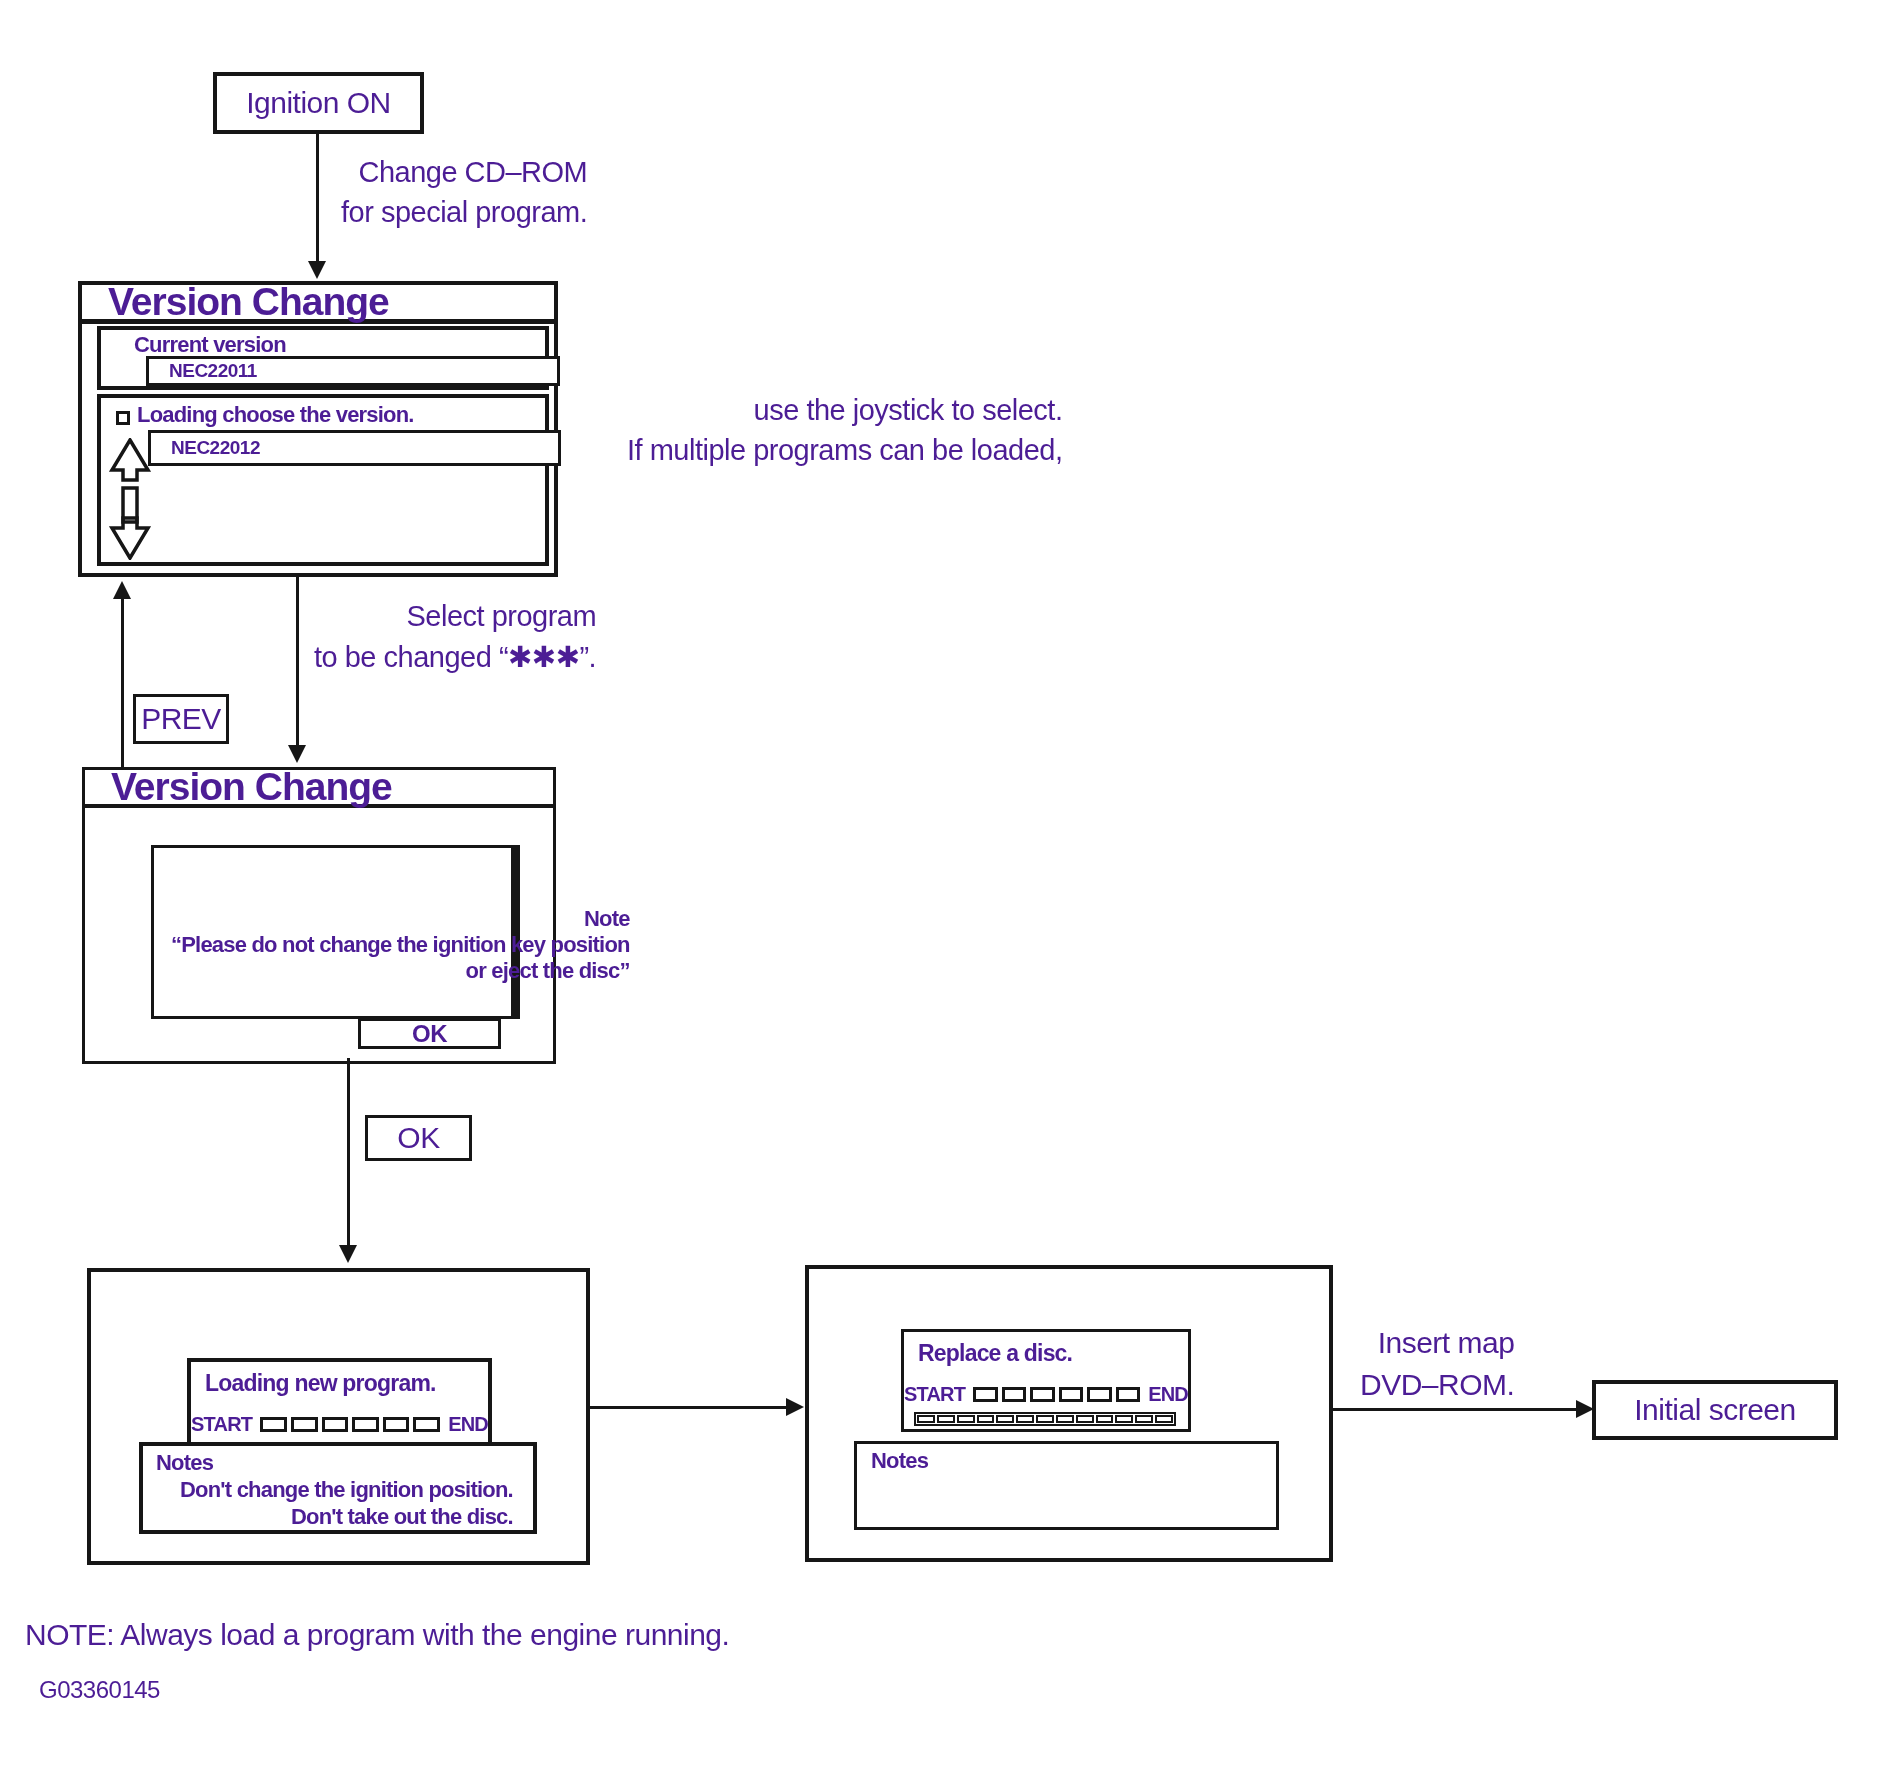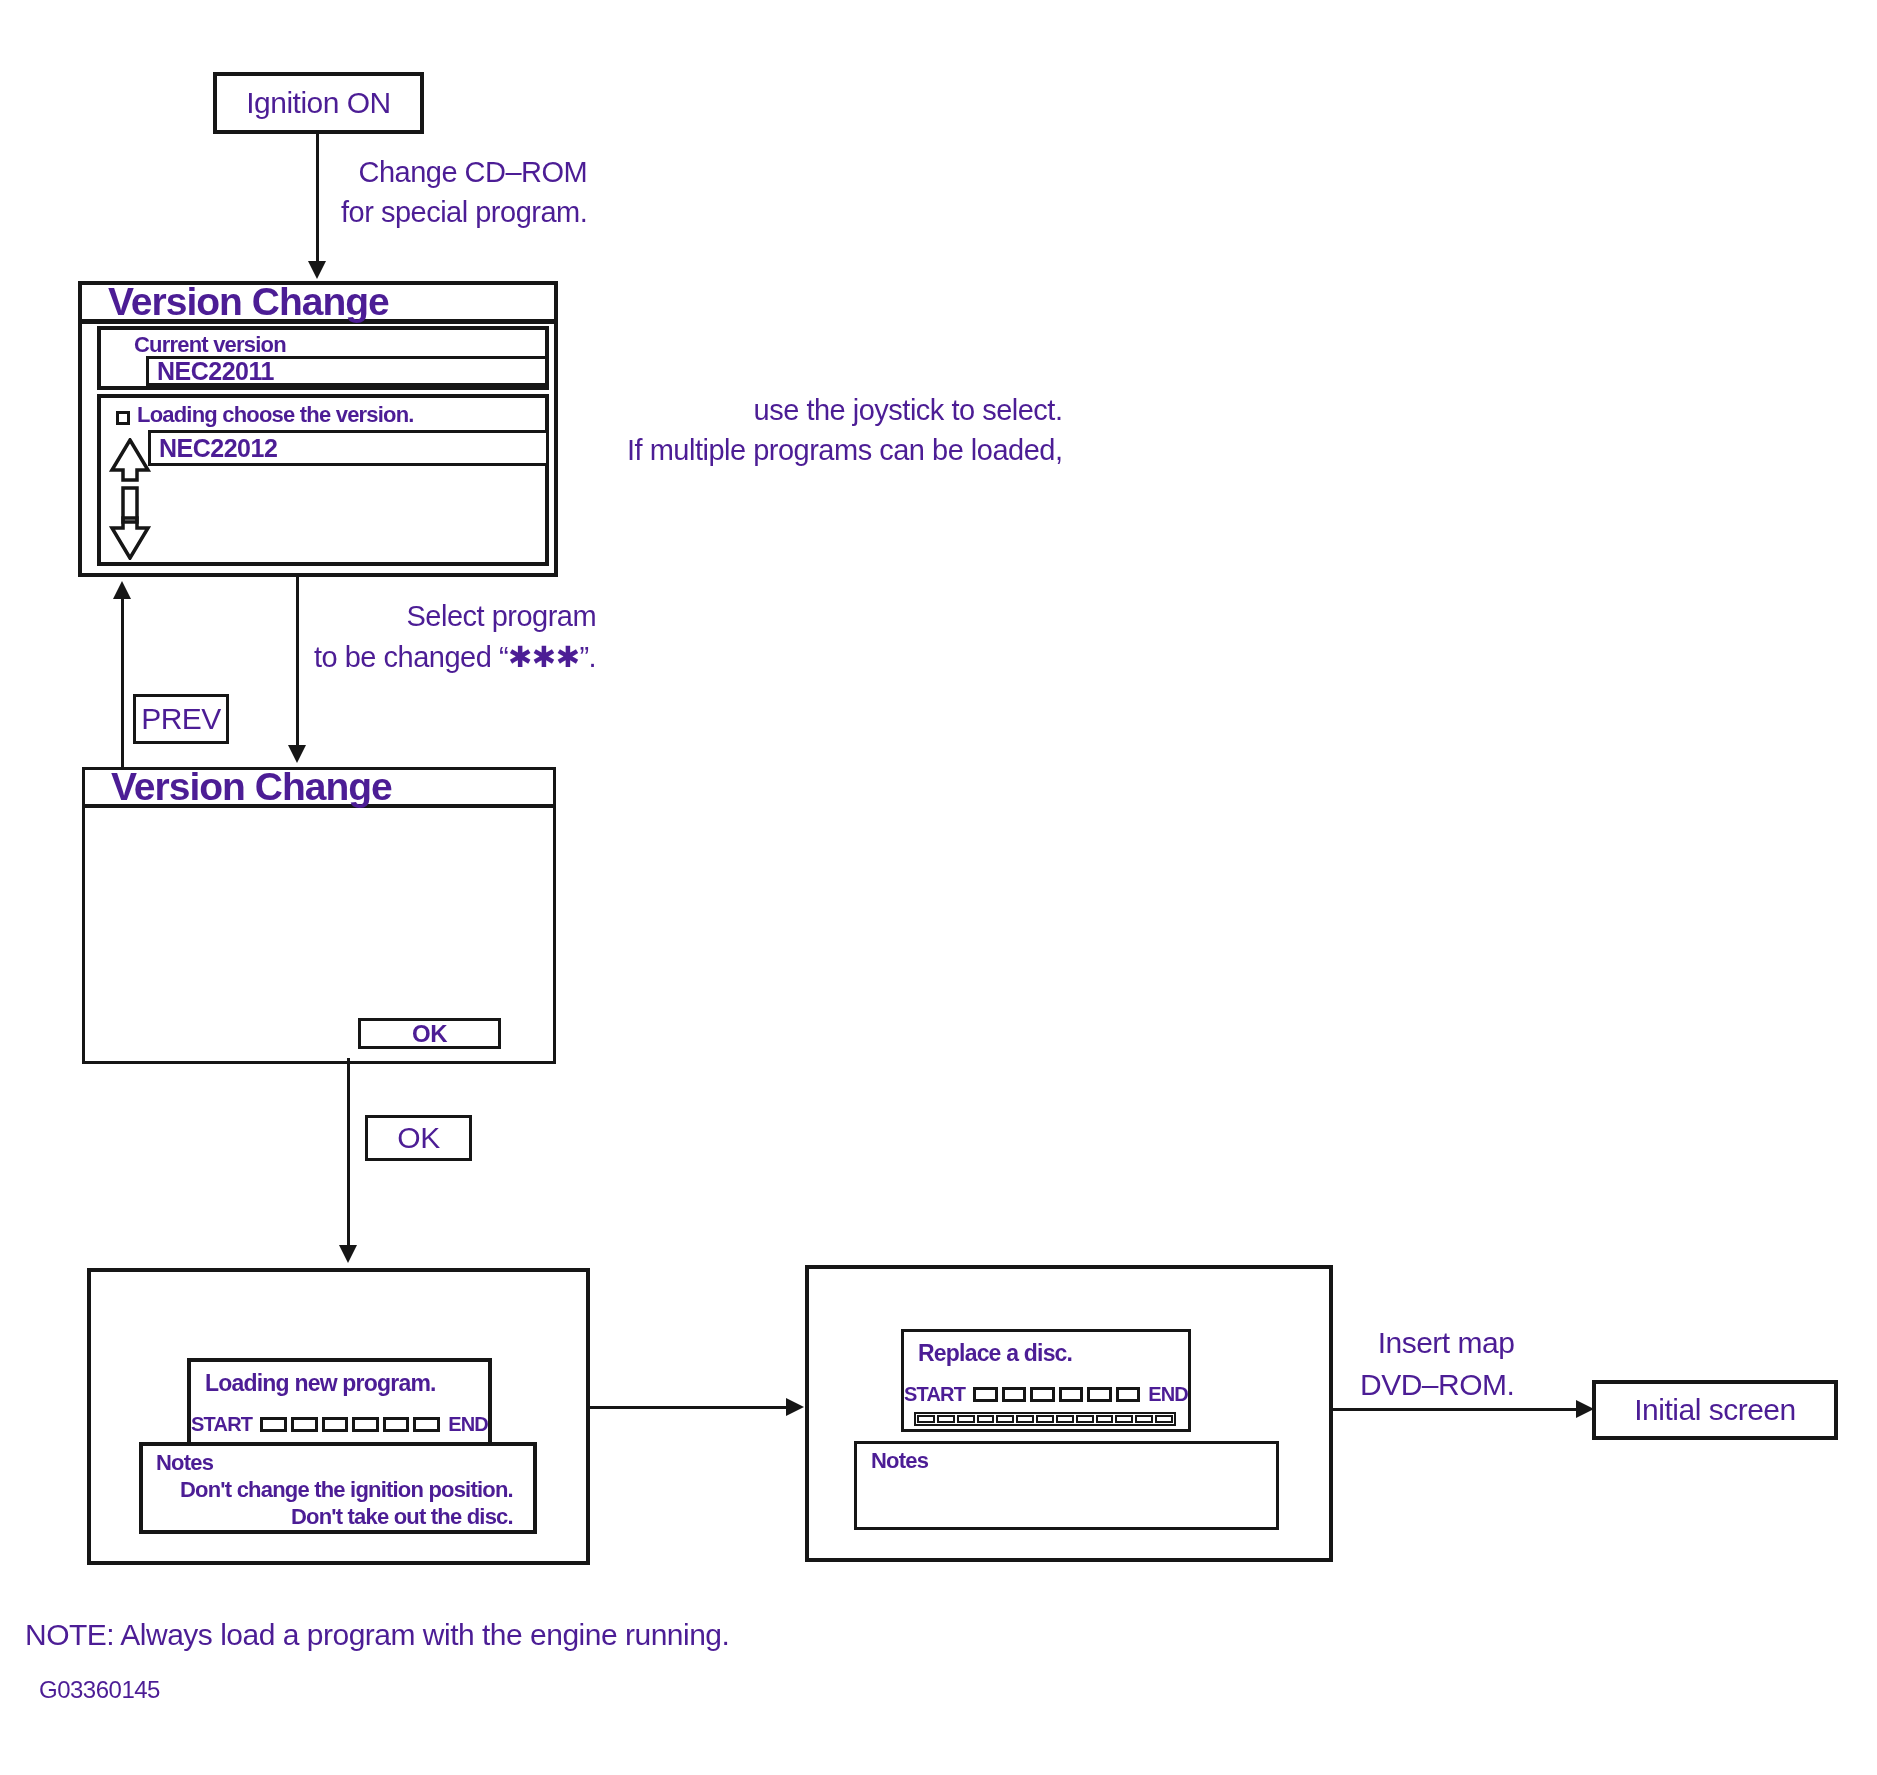--- a/index.html
+++ b/index.html
@@ -21,22 +21,22 @@
   
   .screen{position:absolute;border:4px solid #161616;background:#fff;}
   .screen-title{
     height:34px;border-bottom:5px solid #161616;display:flex;align-items:center;
     padding-left:26px;font-size:39px;font-weight:700;letter-spacing:-1px;white-space:nowrap;
   }
   .inbox{position:absolute;border:4px solid #161616;background:#fff;}
   .scr-sm{font-size:22px;font-weight:700;letter-spacing:-0.8px;white-space:nowrap;}
   .field{
     position:absolute;border:3px solid #161616;background:#fff;
-    font-size:25px;font-weight:700;letter-spacing:-0.5px;
-    display:flex;align-items:center;padding-left:8px;white-space:nowrap;
+    font-size:19px;font-weight:700;letter-spacing:-0.5px;
+    display:flex;align-items:center;padding-left:20px;white-space:nowrap;
   }
   
   .vline,.hline{position:absolute;background:#161616;}
   .vline{width:3px;}
   .hline{height:3px;}
   .head{position:absolute;width:0;height:0;}
   .head-down{border-left:9px solid transparent;border-right:9px solid transparent;border-top:18px solid #161616;}
   .head-up{border-left:9px solid transparent;border-right:9px solid transparent;border-bottom:18px solid #161616;}
   .head-right{border-top:9px solid transparent;border-bottom:9px solid transparent;border-left:18px solid #161616;}
   
@@ -119,20 +119,27 @@
   </div>
 
   <div class="node" style="left:133px;top:694px;width:90px;height:44px;border-width:3px;">
     <span>PREV</span>
   </div>
 
   <div class="screen" style="left:82px;top:767px;width:468px;height:291px;border-width:3px;">
     <div class="screen-title" style="border-bottom-width:4px;">
       <span>Version Change</span>
     </div>
+    <div class="note-dialog" style="left:66px;top:75px;width:357px;height:168px;">
+      <div class="scr-sm" style="position:absolute;left:17px;top:58px;line-height:26px;">
+        <div>Note</div>
+        <div>“Please do not change the ignition key position</div>
+        <div>or eject the disc”</div>
+      </div>
+    </div>
     <div class="field" style="left:273px;top:248px;width:137px;height:25px;justify-content:center;padding-left:0;font-size:24px;">
       <span>OK</span>
     </div>
   </div>
 
   <div class="vline" style="left:347px;top:1058px;height:188px;"></div>
   <div class="head head-down" style="left:339px;top:1245px;"></div>
 
   <div class="node" style="left:365px;top:1115px;width:101px;height:40px;border-width:3px;">
     <span>OK</span>

